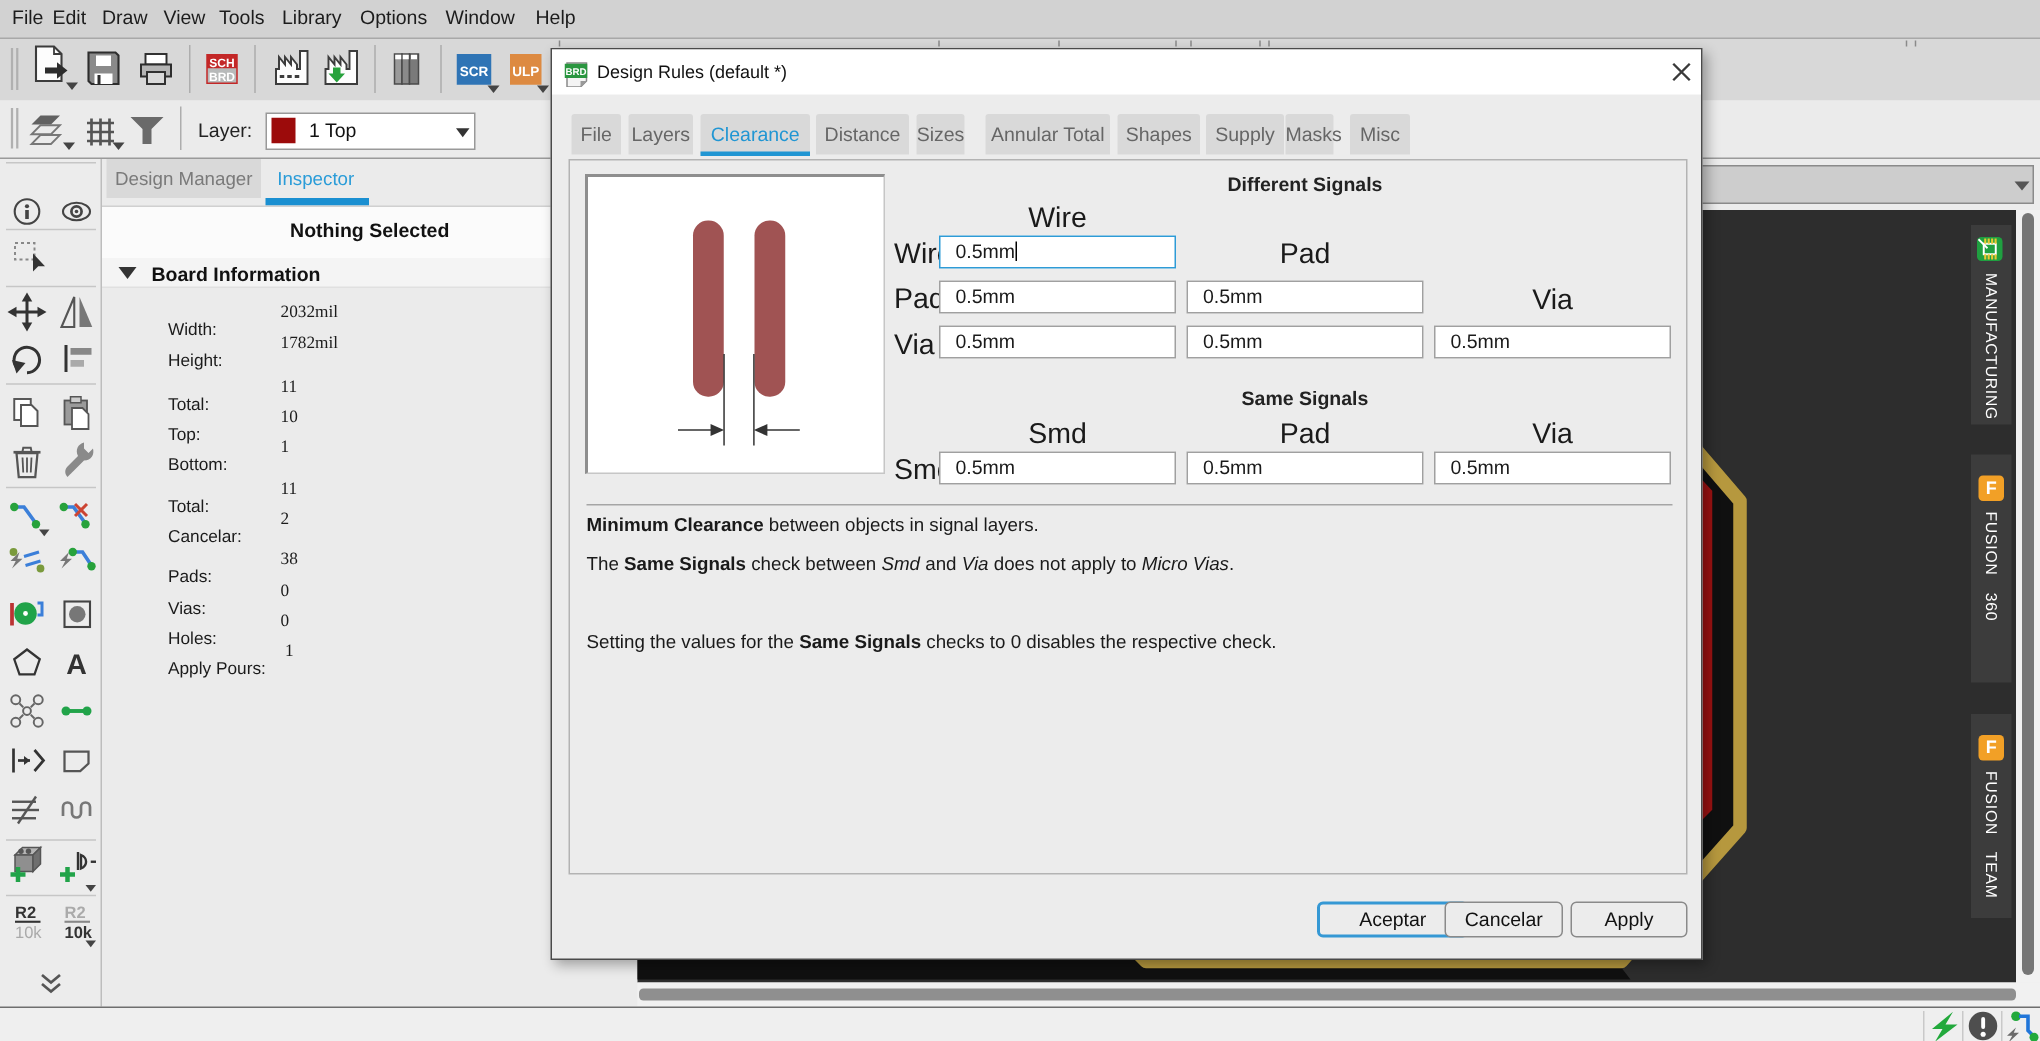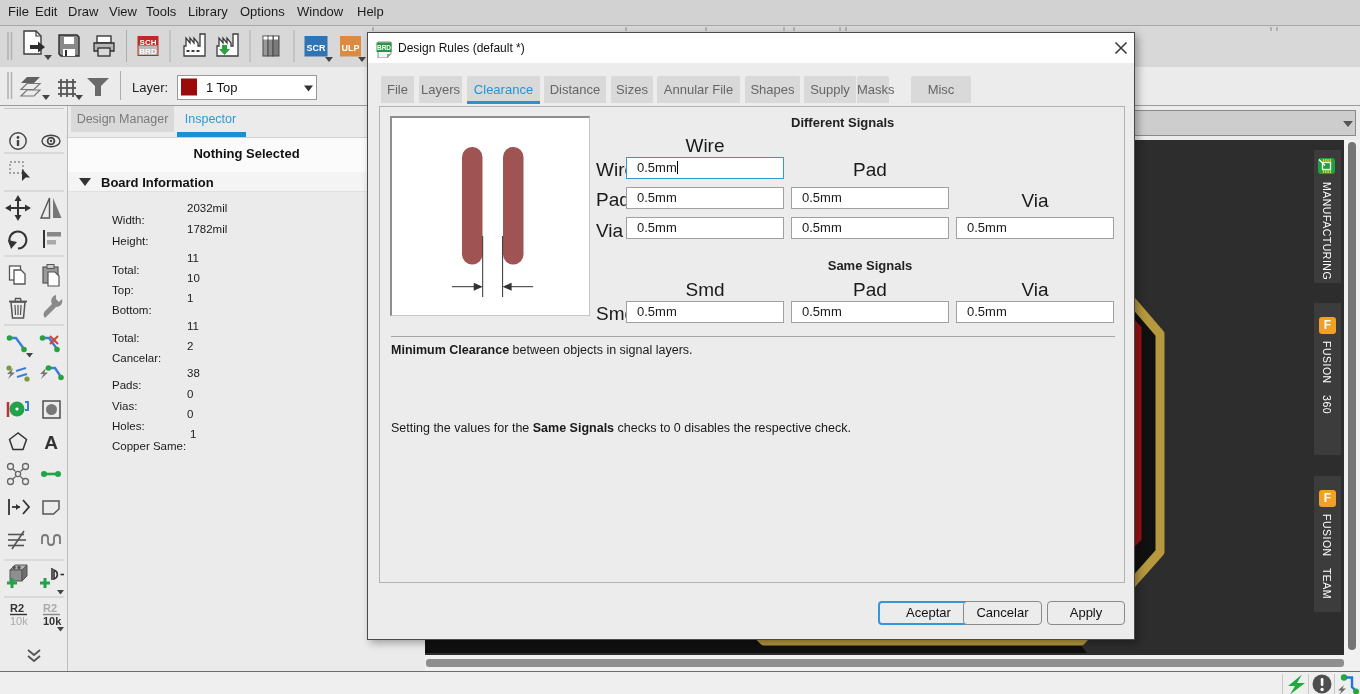--- a/index.html
+++ b/index.html
@@ -13,21 +13,21 @@
 
 #toolstrip{left:0;top:106px;width:68px;height:566px;background:#ececec;border-right:1px solid #bdbdbd;}
 
 #panel{left:68px;top:106px;width:357px;height:566px;background:#ebebeb;}
 #dmtab{left:3px;top:0;width:103px;height:26px;background:#d9d9d9;color:#7a7a7a;font-size:12.5px;text-align:center;line-height:26px;}
 #instab{left:106px;top:0;width:73px;height:26px;color:#2a9cd8;font-size:12.5px;text-align:center;line-height:26px;}
 #insline{left:109px;top:26px;width:69px;height:5px;background:#1a8fd1;}
 #whitearea{left:0;top:32px;width:357px;height:34px;background:#fbfbfb;}
 #bihead{left:0;top:66px;width:357px;height:20px;background:#f4f4f4;border-bottom:1px solid #e0e0e0;}
 .prow{position:absolute;font-size:11.5px;color:#1b1b1b;margin-top:12px;}
-.pv{position:absolute;font-size:11.5px;color:#1b1b1b;}
+.pv{position:absolute;font-size:11.5px;color:#1b1b1b;font-family:Liberation Serif, serif;}
 
 #canvas{left:425px;top:140px;width:919px;height:515px;background:#2d2d2d;}
 #combrow{left:425px;top:106px;width:935px;height:34px;background:#ececec;}
 #combo{position:absolute;left:1px;top:4px;width:930px;height:26px;background:#cdcdcd;border:1px solid #8a8a8a;}
 
 #vsb{left:1344px;top:140px;width:16px;height:515px;background:#f1f1f1;}
 #vthumb{position:absolute;left:4px;top:2px;width:8px;height:508px;background:#757575;border-radius:4px;}
 #hsbrow{left:425px;top:655px;width:935px;height:16px;background:#f1f1f1;}
 #hthumb{position:absolute;left:1px;top:4px;width:918px;height:8px;background:#8f8f8f;border-radius:3px;}
 
@@ -328,21 +328,21 @@
 <div class="prow" style="left:44px;top:214px">Total:</div>
     <div class="pv" style="left:119px;top:214px">11</div>
 <div class="prow" style="left:44px;top:234px">Cancelar:</div>
     <div class="pv" style="left:119px;top:234px">2</div>
 <div class="prow" style="left:44px;top:261px">Pads:</div>
     <div class="pv" style="left:119px;top:261px">38</div>
 <div class="prow" style="left:44px;top:282px">Vias:</div>
     <div class="pv" style="left:119px;top:282px">0</div>
 <div class="prow" style="left:44px;top:302px">Holes:</div>
     <div class="pv" style="left:119px;top:302px">0</div>
-<div class="prow" style="left:44px;top:322px">Copper Same:</div>
+<div class="prow" style="left:44px;top:322px">Apply Pours:</div>
     <div class="pv" style="left:122px;top:322px">1</div>
 </div>
 <div class="abs" id="combrow">
     <div id="combo"></div>
 <svg class="abs" style="left:917px;top:14px" width="12" height="8">
       <polygon points="1,1 11,1 6,7" fill="#555"></polygon>
     </svg>
 </div>
 <div class="abs" id="canvas">
 <svg width="919" height="515">
@@ -401,43 +401,43 @@
 <rect x="0.5" y="3.5" width="15" height="9.5" fill="#2a9640"></rect>
 <text x="8" y="11" font-size="6.5" font-weight="bold" fill="#fff" text-anchor="middle" font-family="Liberation Sans">BRD</text>
 </svg>
 <svg class="abs" style="left:746px;top:8px" width="14" height="14">
       <path d="M 1.5,1.5 L 12.5,12.5 M 12.5,1.5 L 1.5,12.5" stroke="#3a3a3a" stroke-width="1.6"></path>
     </svg>
 <div class="dtab" style="left:13px;width:33px">File</div>
 <div class="dtab" style="left:51px;width:43px">Layers</div>
 <div class="dtab" id="ctab" style="left:99px;width:73px">Clearance</div>
 <div class="dtab" style="left:176px;width:62px">Distance</div>
-<div class="dtab" style="left:243px;width:42px">Sizes</div>
-<div class="dtab" style="left:289px;width:83px">Annular File</div>
+<div class="dtab" style="left:243px;width:32px">Sizes</div>
+<div class="dtab" style="left:289px;width:83px">Annular Total</div>
 <div class="dtab" style="left:377px;width:55px">Shapes</div>
 <div class="dtab" style="left:436px;width:52px">Supply</div>
 <div class="dtab" style="left:489px;width:32px">Masks</div>
-<div class="dtab" style="left:543px;width:60px">Misc</div>
+<div class="dtab" style="left:532px;width:40px">Misc</div>
 <div id="ctabline" class="abs" style="left:99px;width:73px"></div>
 <div id="cframe">
   <div id="preview">
   <svg width="197" height="197">
   <rect x="70" y="29" width="20.5" height="117.5" rx="10" fill="#a05353"></rect>
   <rect x="111" y="29" width="20.5" height="117.5" rx="10" fill="#a05353"></rect>
   <g stroke="#333" stroke-width="1">
             <line x1="90.7" y1="118" x2="90.7" y2="179"></line>
             <line x1="110.6" y1="118" x2="110.6" y2="179"></line>
             <line x1="60" y1="168.7" x2="83" y2="168.7"></line>
             <line x1="118" y1="168.7" x2="141.2" y2="168.7"></line>
           </g>
   <polygon points="90.7,168.7 81.7,164.7 81.7,172.7" fill="#333"></polygon>
   <polygon points="110.6,168.7 119.6,164.7 119.6,172.7" fill="#333"></polygon>
   </svg>
   </div>
-  <div class="dhead" style="left:411px;top:8px;width:158px;text-align:left">Different Signals</div>
+  <div class="dhead" style="left:411px;top:8px;width:158px;text-align:center">Different Signals</div>
   <div class="dhead" style="left:411px;top:151px;width:158px;text-align:center">Same Signals</div>
   <div class="dlab" style="left:246px;top:28px;width:158px;text-align:center">Wire</div>
   <div class="dlab" style="left:411px;top:52px;width:158px;text-align:center">Pad</div>
   <div class="dlab" style="left:576px;top:83px;width:158px;text-align:center">Via</div>
   <div class="dlab" style="left:246px;top:172px;width:158px;text-align:center">Smd</div>
   <div class="dlab" style="left:411px;top:172px;width:158px;text-align:center">Pad</div>
   <div class="dlab" style="left:576px;top:172px;width:158px;text-align:center">Via</div>
   <div class="dlab" style="left:216px;top:52px">Wire</div>
   <div class="dlab" style="left:216px;top:82px">Pad</div>
   <div class="dlab" style="left:216px;top:113px">Via</div>
@@ -446,18 +446,19 @@
   <div class="fld" style="left:246px;top:80px">0.5mm</div>
   <div class="fld" style="left:411px;top:80px">0.5mm</div>
   <div class="fld" style="left:246px;top:110px">0.5mm</div>
   <div class="fld" style="left:411px;top:110px">0.5mm</div>
   <div class="fld" style="left:576px;top:110px">0.5mm</div>
   <div class="fld" style="left:246px;top:194px">0.5mm</div>
   <div class="fld" style="left:411px;top:194px">0.5mm</div>
   <div class="fld" style="left:576px;top:194px">0.5mm</div>
   <div id="sepline"></div>
   <div class="dtext" style="top:236px"><b>Minimum Clearance</b> between objects in signal layers.</div>
+  <div class="dtext" style="top:262px">The <b>Same Signals</b> check between <i>Smd</i> and <i>Via</i> does not apply to <i>Micro Vias</i>.</div>
   <div class="dtext" style="top:314px">Setting the values for the <b>Same Signals</b> checks to 0 disables the respective check.</div>
 </div>
 <div class="btn" style="left:510px;width:101px;border:2px solid #3598d4;line-height:20px">Aceptar</div>
 <div class="btn" style="left:595px;width:79px">Cancelar</div>
 <div class="btn" style="left:679px;width:78px">Apply</div>
 </div>
 
 </body></html>

